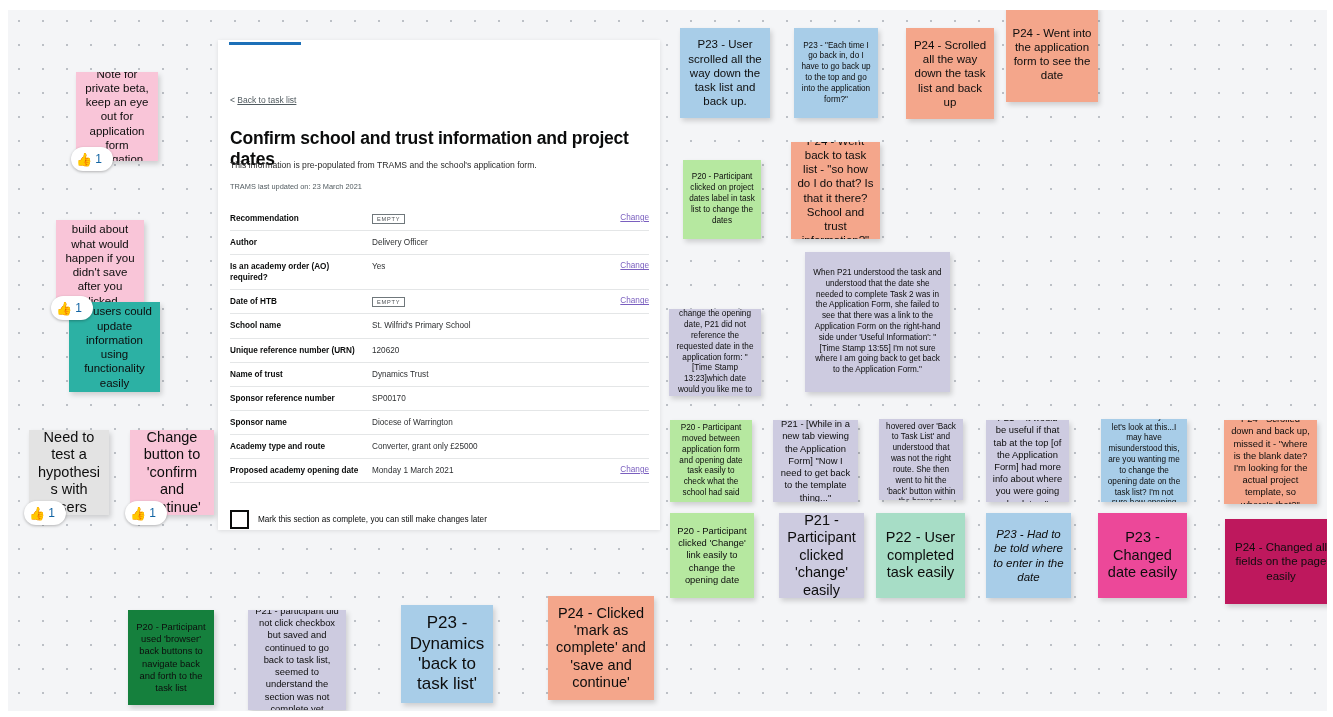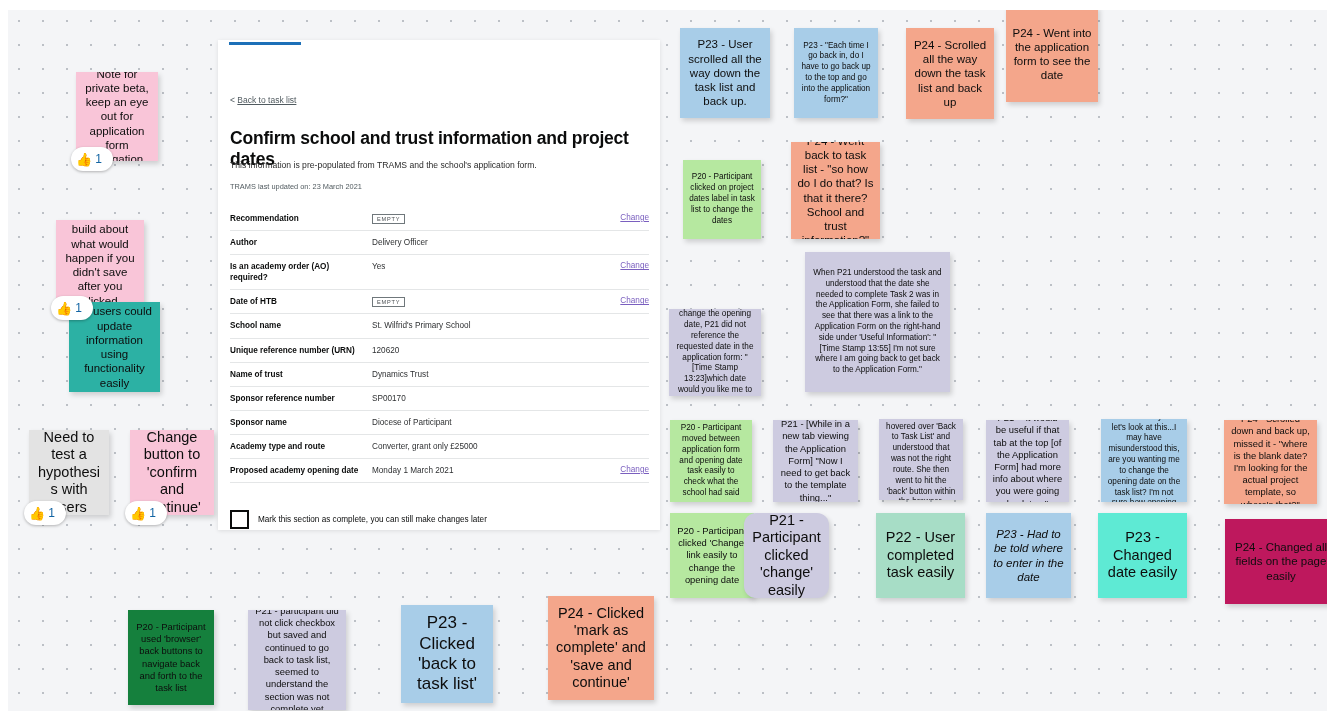--- a/index.html
+++ b/index.html
@@ -172,21 +172,21 @@
       <span class="thumb">👍</span>
       <span class="cnt">1</span>
     </div>
     <div class="note fs-s" id="n06" style="left: 128px; top: 610px; width: 86px; height: 95px; background: #15803d;">
       <span>P20 - Participant used 'browser' back buttons to navigate back and forth to the task list</span>
     </div>
     <div class="note fs-s" id="n07" style="left: 248px; top: 610px; width: 98px; height: 100px; background: rgb(205, 203, 224);">
       <span>P21 - participant did not click checkbox but saved and continued to go back to task list, seemed to understand the section was not complete yet</span>
     </div>
     <div class="note fs-xl" id="n08" style="left: 401px; top: 605px; width: 92px; height: 98px; background: rgb(168, 205, 232);">
-      <span>P23 - Clicked 'back to task list'</span>
+      <span>P23 - Dynamics 'back to task list'</span>
     </div>
     <div class="note fs-l" id="n09" style="left: 548px; top: 596px; width: 106px; height: 104px; background: rgb(244, 166, 139);">
       <span>P24 - Clicked 'mark as complete' and 'save and continue'</span>
     </div>
     <div class="note fs-m" id="n10" style="left: 680px; top: 28px; width: 90px; height: 90px; background: rgb(168, 205, 232);">
       <span>P23 - User scrolled all the way down the task list and back up.</span>
     </div>
     <div class="note fs-xs" id="n11" style="left: 794px; top: 28px; width: 84px; height: 90px; background: rgb(168, 205, 232);">
       <span>P23 - "Each time I go back in, do I have to go back up to the top and go into the application form?"</span>
     </div>
@@ -222,30 +222,30 @@
     </div>
     <div class="note fs-xs" id="n22" style="left: 1101px; top: 419px; width: 86px; height: 83px; background: rgb(168, 205, 232);">
       <span>P23 - "Open school application form in a new tab...okay well let's look at this...I may have misunderstood this, are you wanting me to change the opening date on the task list? I'm not sure how opening this is going to help me."</span>
     </div>
     <div class="note fs-s" id="n23" style="left: 1224px; top: 420px; width: 93px; height: 84px; background: rgb(244, 166, 139);">
       <span>P24 - Scrolled down and back up, missed it - "where is the blank date? I'm looking for the actual project template, so where's that?"</span>
     </div>
     <div class="note fs-s" id="n24" style="left: 670px; top: 513px; width: 84px; height: 85px; background: rgb(182, 232, 160);">
       <span>P20 - Participant clicked 'Change' link easily to change the opening date</span>
     </div>
-    <div class="note fs-l" id="n25" style="left: 744px; top: 513px; width: 85px; height: 85px; background: rgb(205, 203, 224); border-radius: 12px;">
+    <div class="note fs-l" id="n25" style="left: 779px; top: 513px; width: 85px; height: 85px; background: rgb(205, 203, 224);">
       <span>P21 - Participant clicked 'change' easily</span>
     </div>
     <div class="note fs-l" id="n26" style="left: 876px; top: 513px; width: 89px; height: 85px; background: rgb(167, 221, 198);">
       <span>P22 - User completed task easily</span>
     </div>
     <div class="note fs-m" id="n27" style="left: 986px; top: 513px; width: 85px; height: 85px; background: rgb(168, 205, 232); font-style: italic;">
       <span>P23 - Had to be told where to enter in the date</span>
     </div>
-    <div class="note fs-l" id="n28" style="left: 1098px; top: 513px; width: 89px; height: 85px; background: #5eead4;">
+    <div class="note fs-l" id="n28" style="left: 1098px; top: 513px; width: 89px; height: 85px; background: #ec4899;">
       <span>P23 - Changed date easily</span>
     </div>
     <div class="note fs-m" id="n29" style="left: 1225px; top: 519px; width: 112px; height: 85px; background: #be185d;">
       <span>P24 - Changed all fields on the page easily</span>
     </div>
   </div>
 
 <div id="doc">
   <div id="doc-topbar"></div>
 
@@ -293,21 +293,21 @@
         <div class="v">Dynamics Trust</div>
         <div class="a"></div>
       </div>
       <div class="drow">
         <div class="k">Sponsor reference number</div>
         <div class="v">SP00170</div>
         <div class="a"></div>
       </div>
       <div class="drow">
         <div class="k">Sponsor name</div>
-        <div class="v">Diocese of Participant</div>
+        <div class="v">Diocese of Warrington</div>
         <div class="a"></div>
       </div>
       <div class="drow">
         <div class="k">Academy type and route</div>
         <div class="v">Converter, grant only £25000</div>
         <div class="a"></div>
       </div>
       <div class="drow">
         <div class="k">Proposed academy opening date</div>
         <div class="v">Monday 1 March 2021</div>

